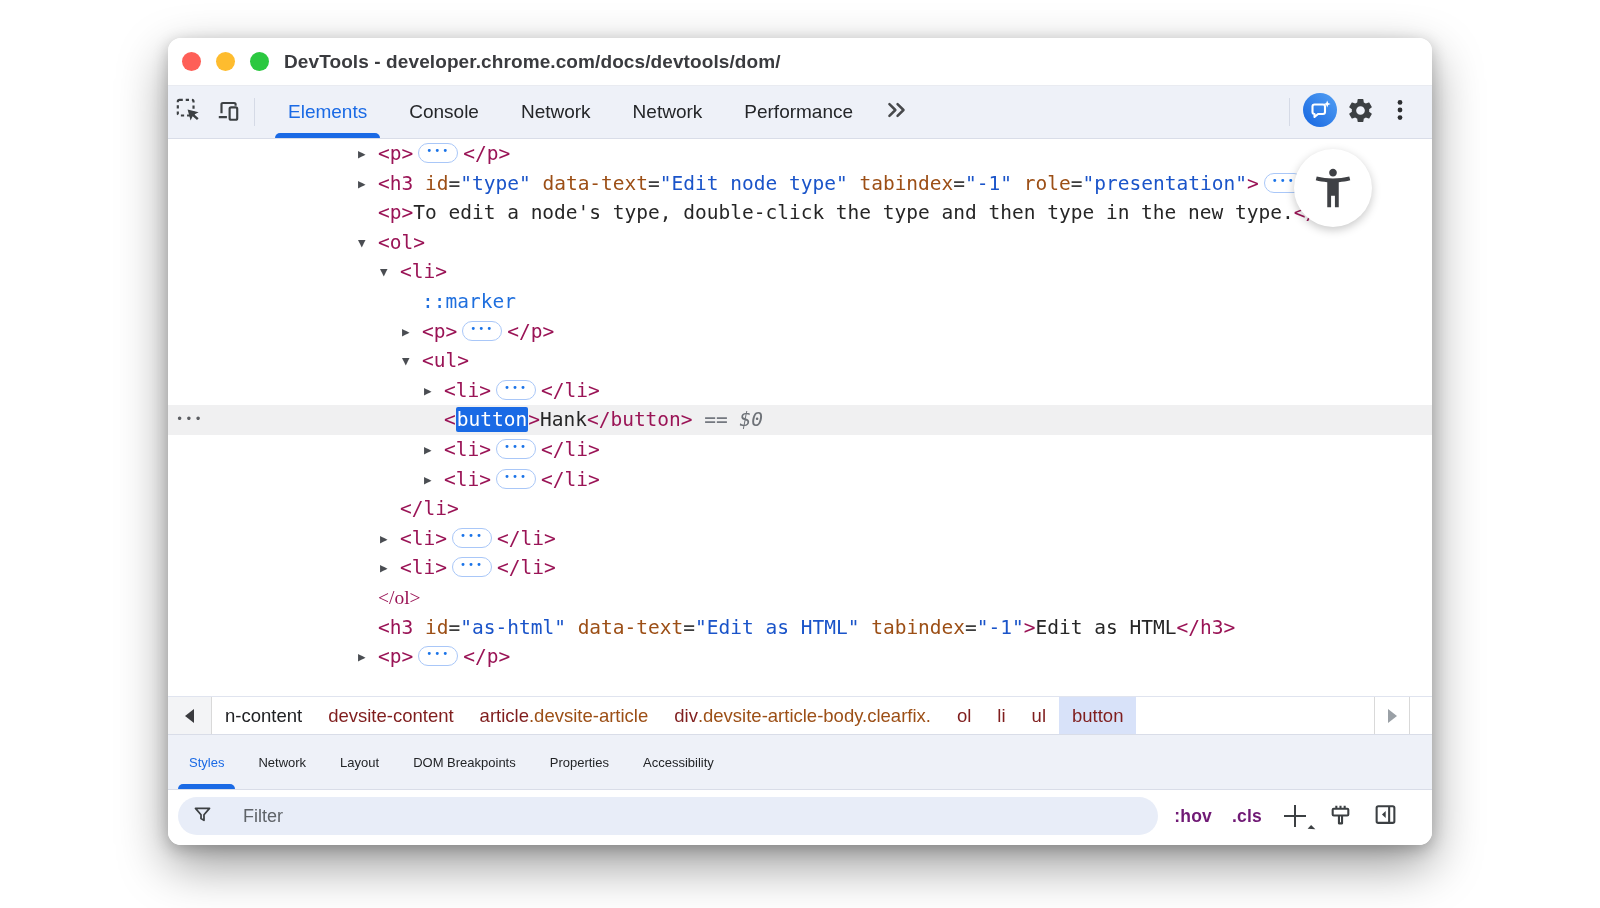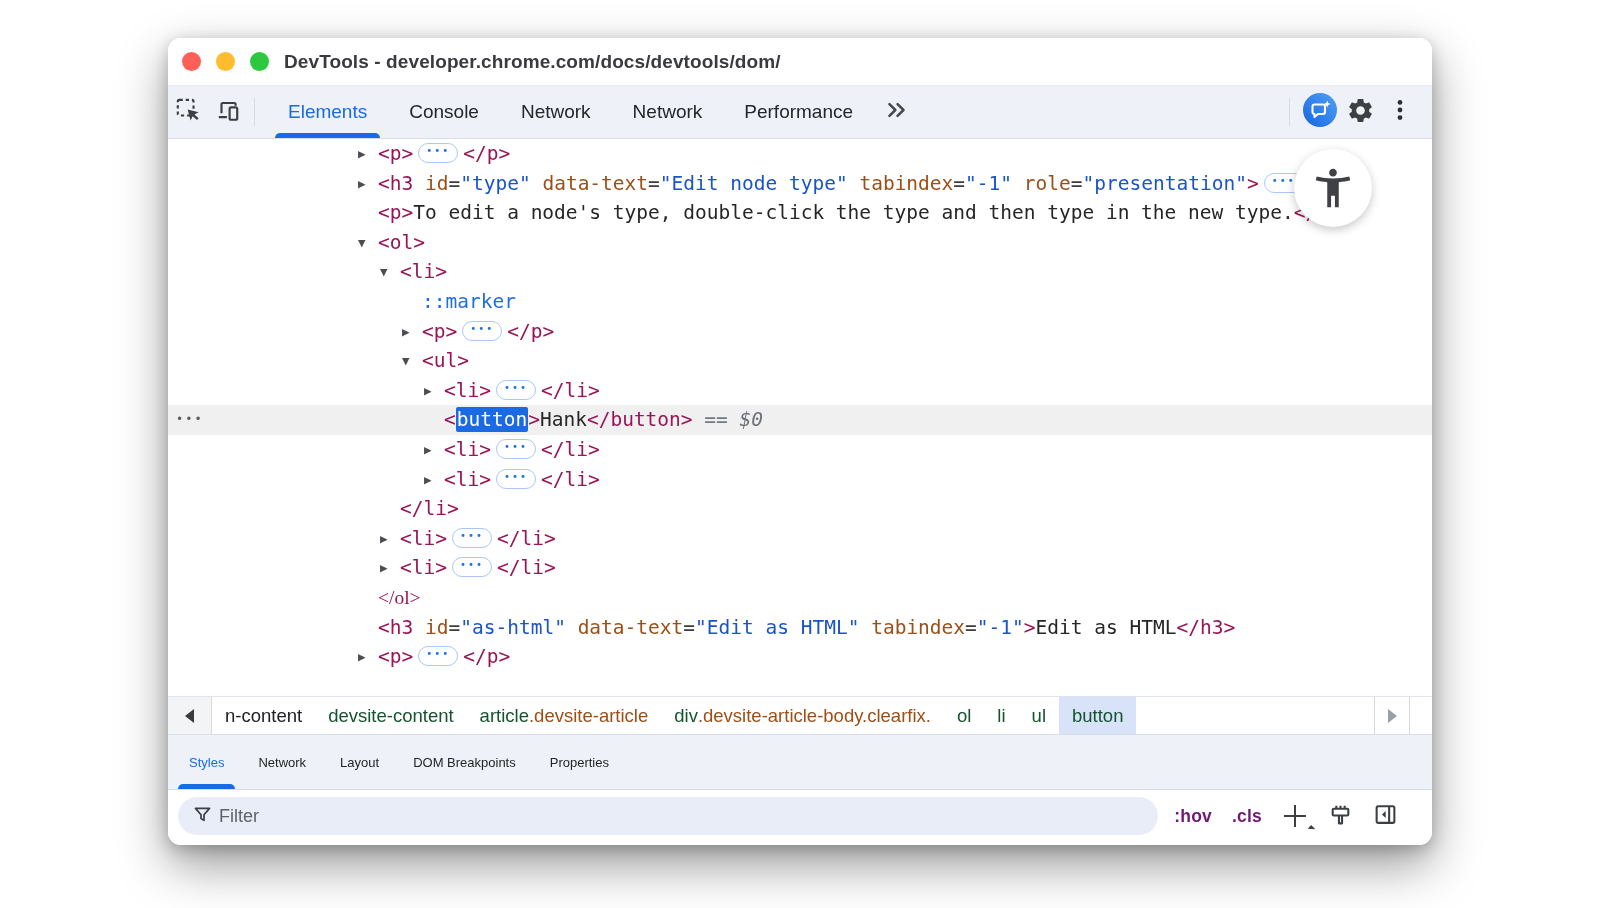--- a/index.html
+++ b/index.html
@@ -45,31 +45,31 @@
     box-shadow:0 3px 10px rgba(0,0,0,.22);display:flex;align-items:center;justify-content:center;}
   
   .crumbbar{height:37px;border-top:1px solid #e0e4ef;background:#fff;display:flex;align-items:stretch;font-size:18.5px;}
   .cnav{width:43px;display:flex;align-items:center;justify-content:center;cursor:pointer;}
   .cnav.left{background:#f3f4f6;border-right:1px solid #d9d9d9;}
   .cnav.right{margin-left:auto;border-left:1px solid #d9d9d9;border-right:1px solid #d9d9d9;width:34px;margin-right:22px;}
   .tri-l{width:0;height:0;border-top:7px solid transparent;border-bottom:7px solid transparent;border-right:9px solid #3a3b3f;}
   .tri-r{width:0;height:0;border-top:7px solid transparent;border-bottom:7px solid transparent;border-left:9px solid #9aa0a6;}
   .crumb{display:flex;align-items:center;padding:0 13px;cursor:pointer;white-space:nowrap;}
   .crumb.sel{background:#d8e2f9;}
-  .c-plain{color:#202124;} .c-tag{color:#14532d;} .c-cls{color:#9c4f16;}
+  .c-plain{color:#202124;} .c-tag{color:#7f1d1d;} .c-cls{color:#9c4f16;}
   
   .sidetabs{height:54px;background:#eef1f8;border-top:1px solid #d9dde8;border-bottom:1px solid #d9dde8;
     display:flex;align-items:stretch;padding-left:4px;}
   .stab{position:relative;display:flex;align-items:center;padding:0 17px;font-size:13px;color:#232528;cursor:pointer;}
   .stab.sel{color:#1a6ae5;}
   .stab .bar{position:absolute;left:6px;right:6px;bottom:0;height:5px;border-radius:5px 5px 0 0;background:#1a6ae5;}
   
   .filterrow{height:52px;background:#fff;display:flex;align-items:center;padding:0 34px 0 10px;}
   .filterpill{flex:1;max-width:955px;height:38px;border-radius:19px;background:#e8edf8;display:flex;align-items:center;padding:0 14px;}
-  .filterpill input{border:none;outline:none;background:transparent;font-size:18px;color:#202124;flex:1;margin-left:4px;
+  .filterpill input{border:none;outline:none;background:transparent;font-size:18px;color:#202124;flex:1;margin-left:28px;
     font-family:"Liberation Sans",sans-serif;}
   .filterpill input::placeholder{color:#5f6368;}
   .fctrls{display:flex;align-items:center;gap:20px;margin-left:16px;}
   .fbtn{font-size:17.5px;color:#701a75;cursor:pointer;font-weight:bold;letter-spacing:.2px;}
   .plusbtn{position:relative;width:26px;height:26px;cursor:pointer;}
   .plusbtn::before{content:"";position:absolute;left:12px;top:2px;width:2.4px;height:22px;background:#3c4043;}
   .plusbtn::after{content:"";position:absolute;left:2px;top:12px;width:22px;height:2.4px;background:#3c4043;}
   .plustri{position:absolute;right:-6px;bottom:-3px;width:0;height:0;border-left:5px solid transparent;
     border-top:6px solid #3c4043;transform:rotate(-45deg);}
   .iconbtn{cursor:pointer;display:flex;align-items:center;}
@@ -244,20 +244,23 @@
         </div>
         <div class="stab">
           <span>Layout</span>
         </div>
         <div class="stab">
           <span>DOM Breakpoints</span>
         </div>
         <div class="stab">
           <span>Properties</span>
         </div>
+        <div class="stab">
+          <span>Accessibility</span>
+        </div>
       </div>
 
     <div class="filterrow">
       <div class="filterpill">
         <span>
           <svg width="21" height="21" viewBox="0 0 24 24" fill="none" stroke="#3c4043" stroke-width="2" stroke-linejoin="round">
             <path d="M4 5 h16 l-6.3 7.3 v6.4 l-3.4 -2.2 v-4.2 z"></path>
           </svg>
         </span>
         <input type="text" placeholder="Filter" style="">

